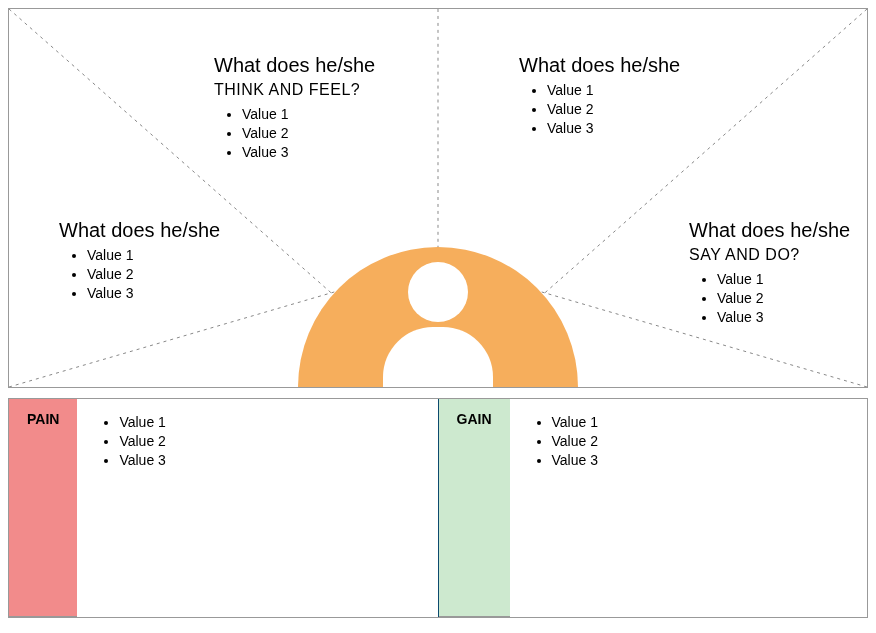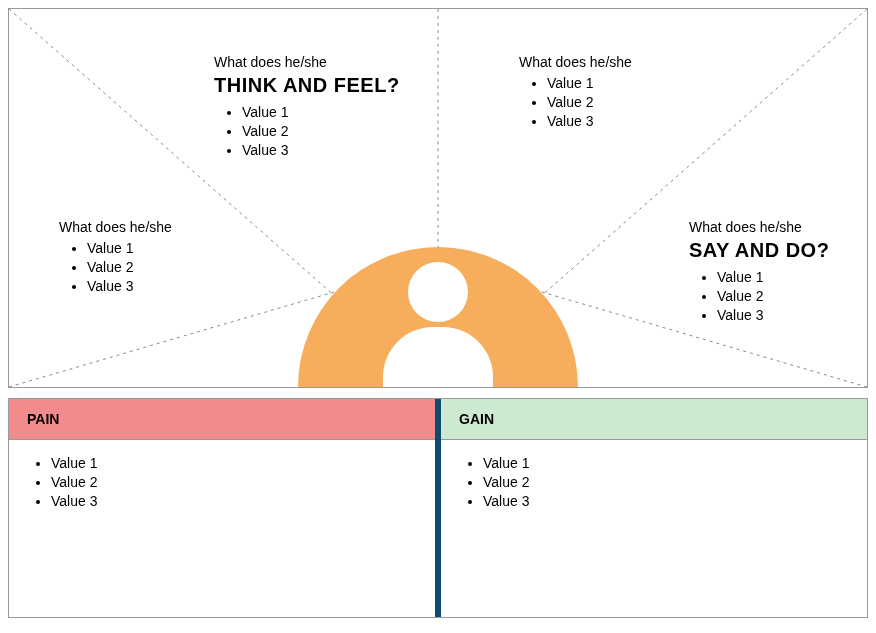--- a/index.html
+++ b/index.html
@@ -59,26 +59,26 @@
       width: 110px;
       height: 100px;
       border-radius: 50px 50px 0 0;
       background: #fff;
     }
     
     .seg {
       position: absolute;
     }
     .seg .prompt {
-      font-size: 14px;
+      font-size: 20px;
       margin-bottom: 4px;
     }
     .seg .title {
-      font-size: 20px;
-      font-weight: 700;
+      font-size: 16px;
+      font-weight: 400;
       letter-spacing: 0.5px;
       margin-bottom: 6px;
     }
     .seg ul {
       list-style: disc;
       padding-left: 28px;
       font-size: 14px;
       line-height: 1.35;
     }
     
@@ -90,23 +90,22 @@
     .bottom-panel {
       display: flex;
       width: 100%;
       height: 220px;
       margin-top: 10px;
       border: 1px solid #999;
     }
     .col {
       flex: 1;
       display: flex;
-      flex-direction: column;
-    }
-    .col + .col { border-left: 6px solid #0c4a6e; }
+    }
+    .col + .col { border-left: 1px solid #0c4a6e; }
     .col-header {
       padding: 12px 18px;
       font-weight: bold;
       font-size: 14px;
       border-bottom: 1px solid #999;
     }
     .pain .col-header { background: #f28b8b; }
     .gain .col-header { background: #cde9cf; }
     .col-body {
       padding: 14px 18px;

